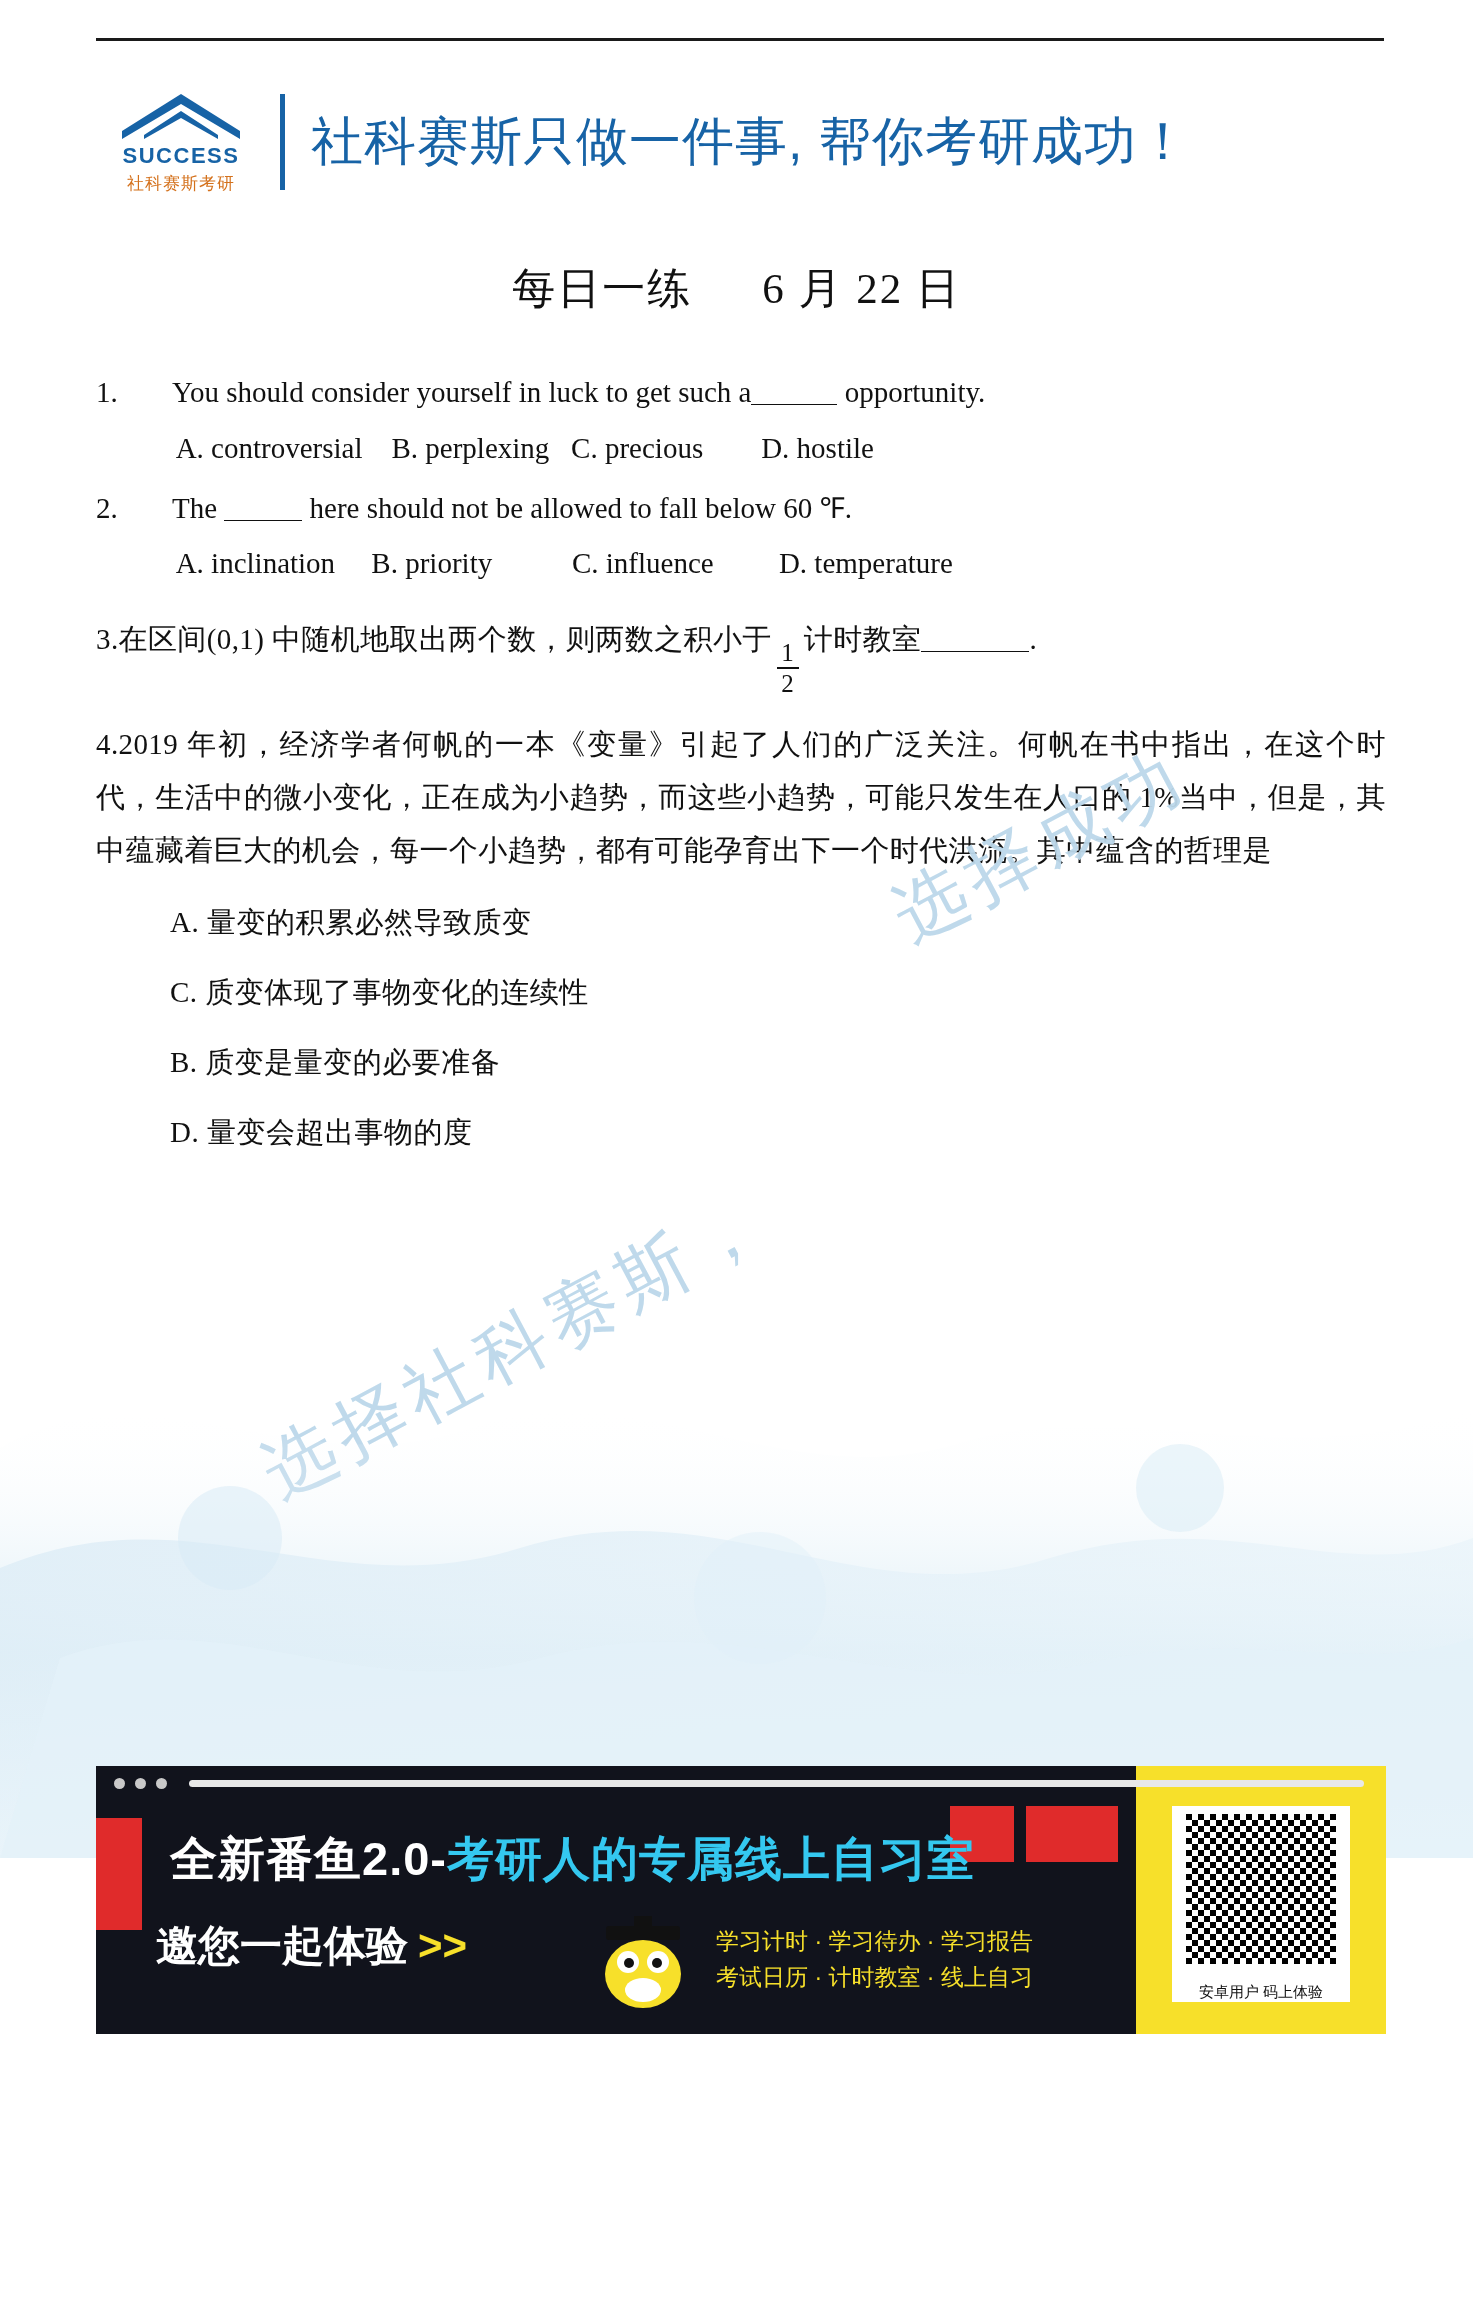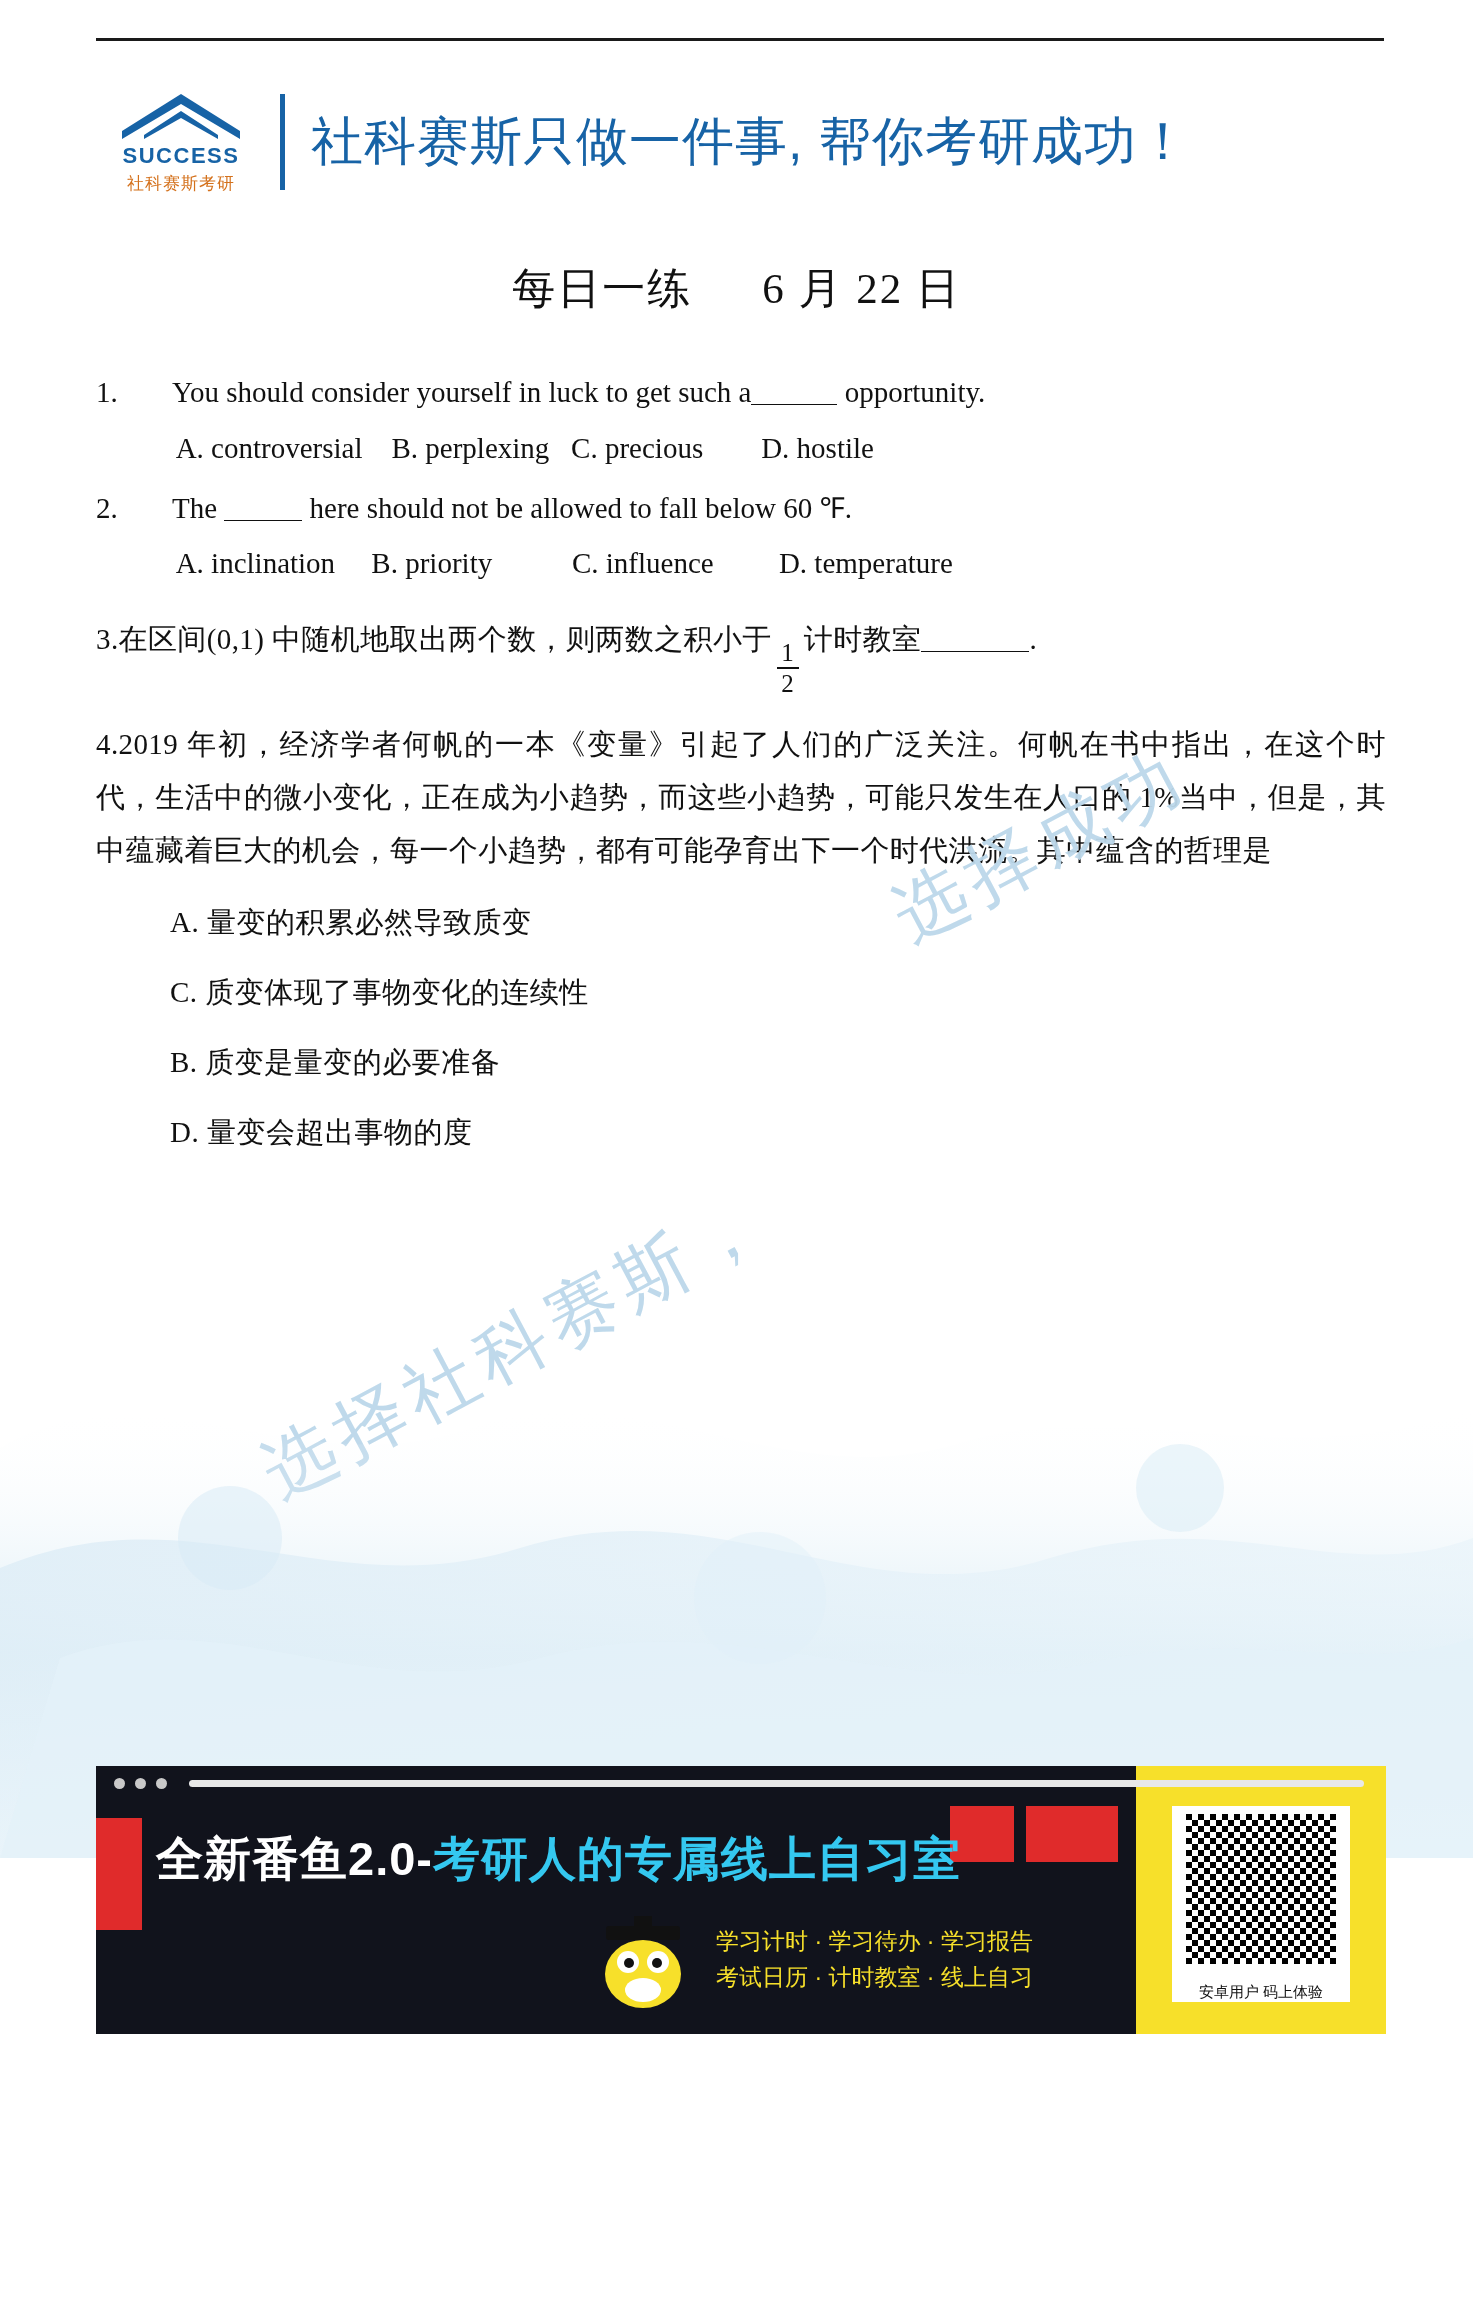--- a/index.html
+++ b/index.html
@@ -212,21 +212,21 @@
   .ad-head {
     position: absolute;
     left: 60px;
     top: 62px;
     font-family: "Liberation Sans", sans-serif;
     font-weight: bold;
     font-size: 47px;
     letter-spacing: 1px;
     white-space: nowrap;
   }
-  .ad-head .w { color: #ffffff; }
+  .ad-head .w { color: #ffffff; margin-left: 14px; }
   .ad-head .c { color: #34c8f0; }
 
   .ad-sub {
     position: absolute;
     left: 60px;
     top: 152px;
     font-family: "Liberation Sans", sans-serif;
     font-weight: bold;
     font-size: 42px;
     color: #ffffff;
@@ -383,20 +383,23 @@
     </div>
 
     <div class="ad-red-l"></div>
     <div class="ad-red-r2"></div>
     <div class="ad-red-r"></div>
 
     <div class="ad-head">
       <span class="w">全新番鱼2.0-</span><span class="c">考研人的专属线上自习室</span>
     </div>
 
+    <div class="ad-sub">
+      <span>邀您一起体验</span><span class="arrows">&gt;&gt;</span>
+    </div>
 
     <svg class="ad-mascot" viewBox="0 0 110 105">
       <rect x="18" y="12" width="74" height="14" rx="3" fill="#111"></rect>
       <rect x="46" y="2" width="18" height="12" fill="#111"></rect>
       <ellipse cx="55" cy="60" rx="38" ry="34" fill="#f7e02a"></ellipse>
       <circle cx="40" cy="48" r="11" fill="#fff"></circle>
       <circle cx="70" cy="48" r="11" fill="#fff"></circle>
       <circle cx="41" cy="49" r="5" fill="#111"></circle>
       <circle cx="69" cy="49" r="5" fill="#111"></circle>
       <ellipse cx="55" cy="76" rx="18" ry="12" fill="#fff"></ellipse>

